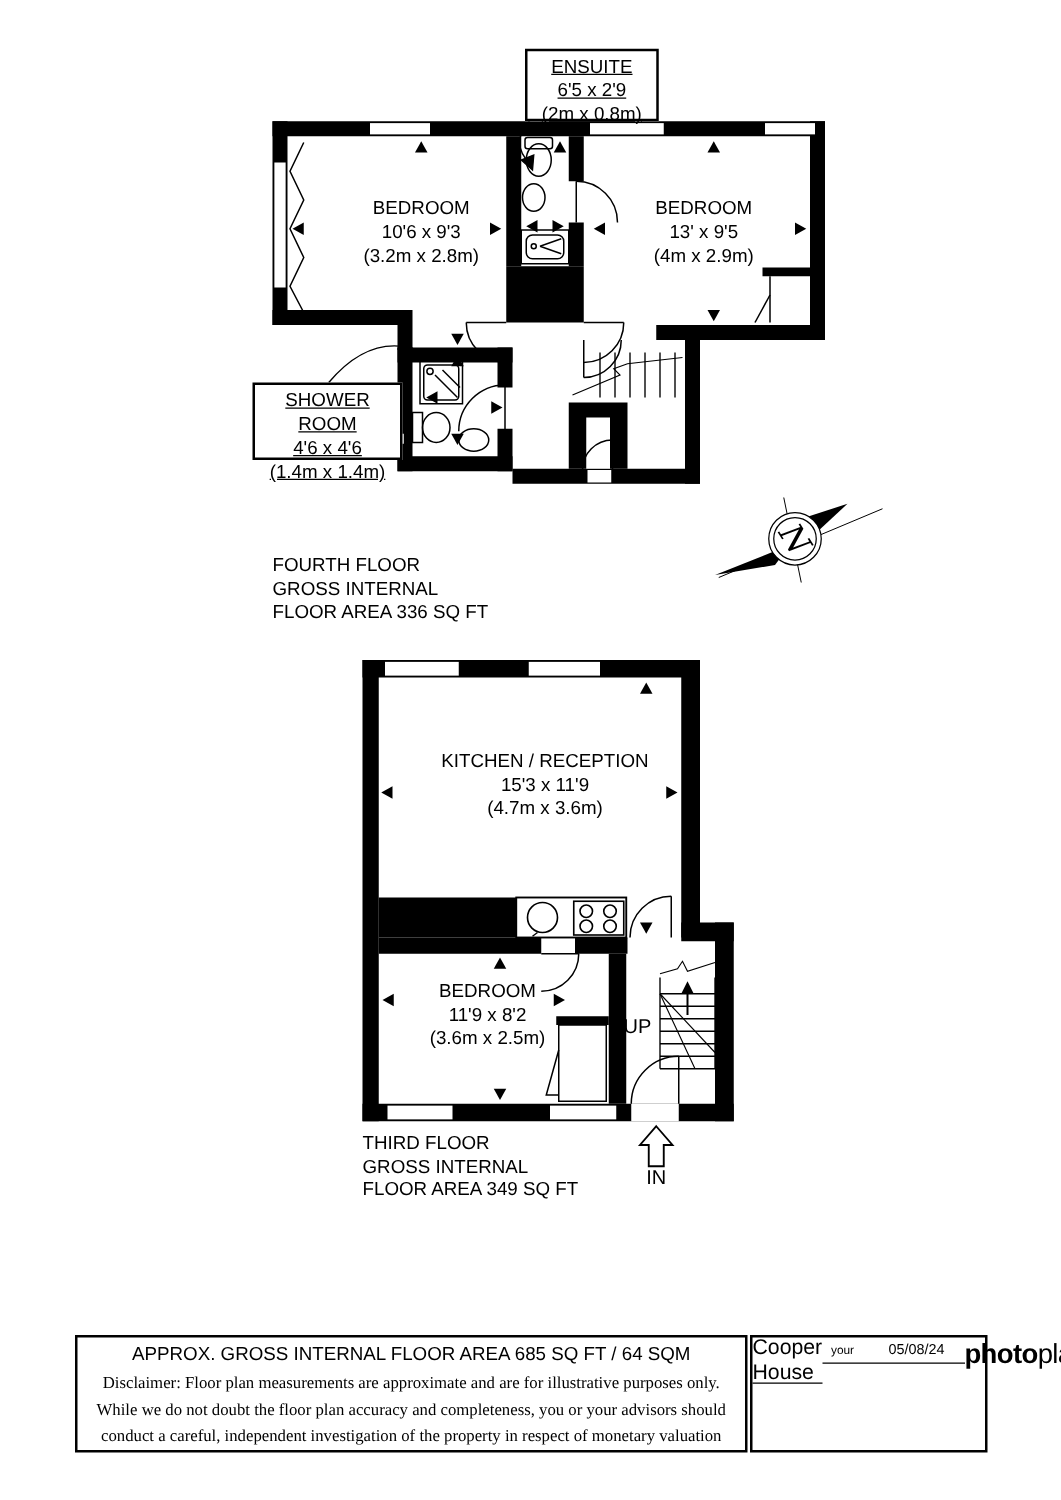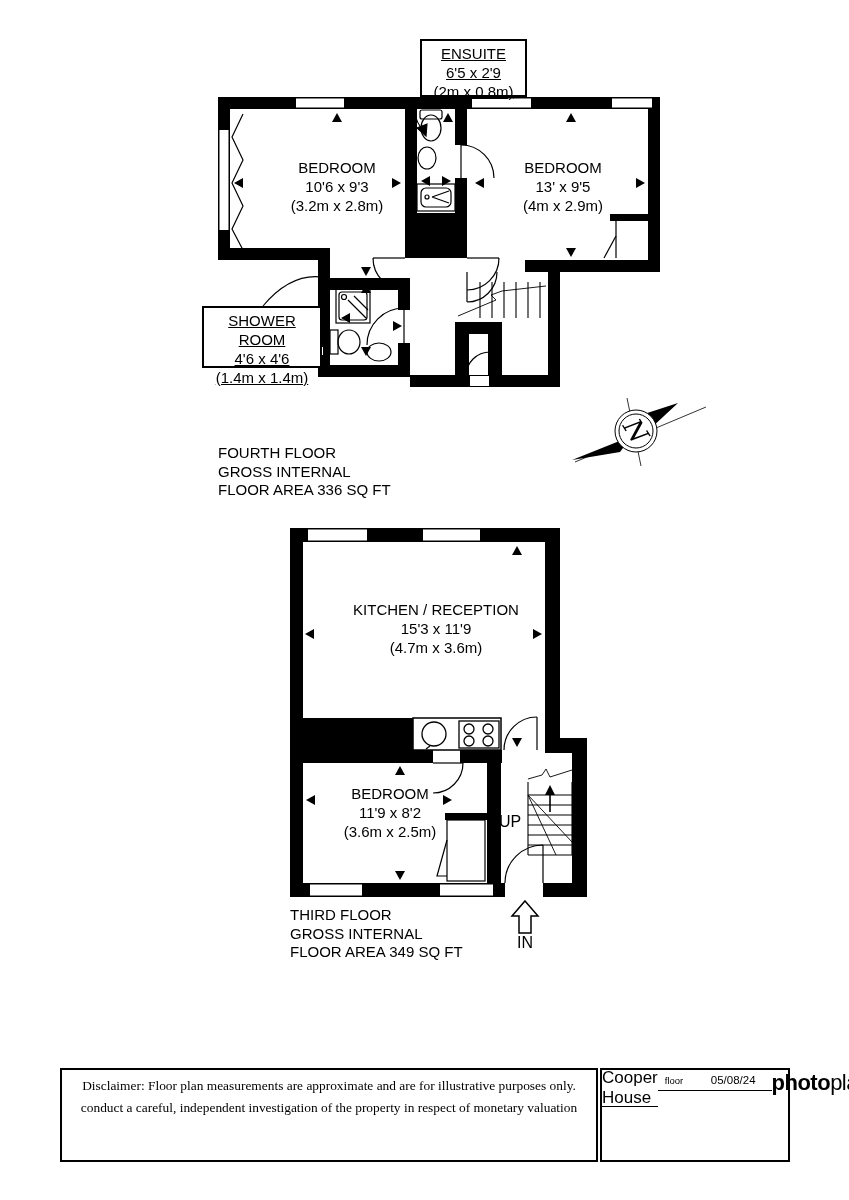--- a/index.html
+++ b/index.html
@@ -290,28 +290,30 @@
 
   <div class="small-cap" style="left:525px;top:943px;">IN</div>
 
   <div class="floor-label" style="left:290px;top:906px;">
     <div>THIRD FLOOR</div>
     <div>GROSS INTERNAL</div>
     <div>FLOOR AREA 349 SQ FT</div>
   </div>
 
   <div class="footer-left">
+    <div class="title">APPROX. GROSS INTERNAL FLOOR AREA 685 SQ FT / 64 SQM</div>
     <div class="disc">Disclaimer: Floor plan measurements are approximate and are for illustrative purposes only.</div>
+    <div class="disc">While we do not doubt the floor plan accuracy and completeness, you or your advisors should</div>
     <div class="disc">conduct a careful, independent investigation of the property in respect of monetary valuation</div>
   </div>
 
   <div class="footer-right">
     <div class="fr-name">Cooper House</div>
     <div class="fr-date">
-      <span class="dlab">floor</span>
+      <span class="dlab">your</span>
       <span class="dval">05/08/24</span>
     </div>
     <div class="fr-logo">
       <span class="brand"><b>photo</b><span>plan</span></span>
       <svg width="24" height="22" viewBox="0 0 24 22">
         <rect x="0" y="0" width="24" height="22" rx="5" fill="#e01e25"></rect>
         <rect x="4.5" y="3.5" width="5" height="3.5" fill="#fff"></rect>
         <rect x="13" y="4.5" width="6" height="2.5" fill="#fff"></rect>
         <rect x="3.5" y="8" width="17" height="10" rx="1.5" fill="#fff"></rect>
         <circle cx="12" cy="13" r="3.6" fill="#e01e25"></circle>

